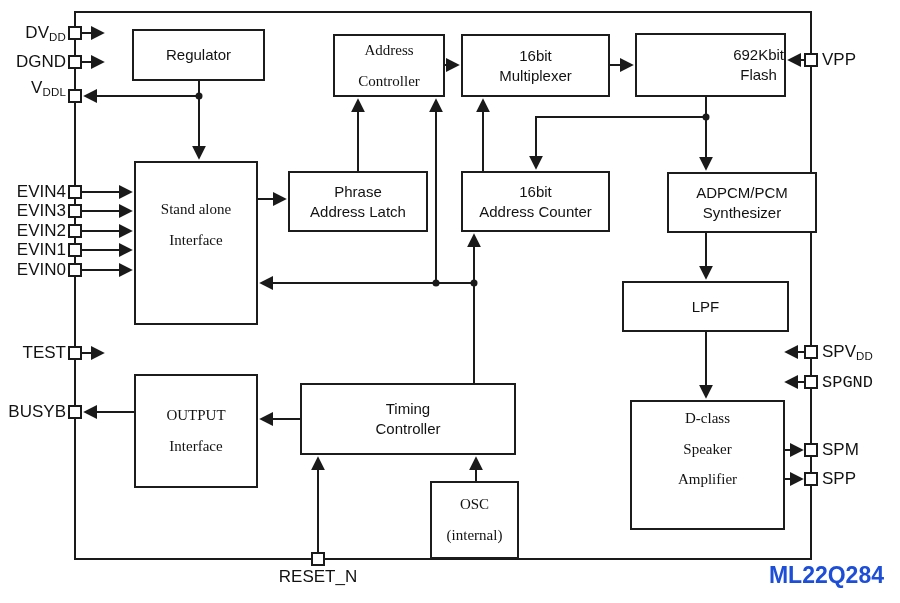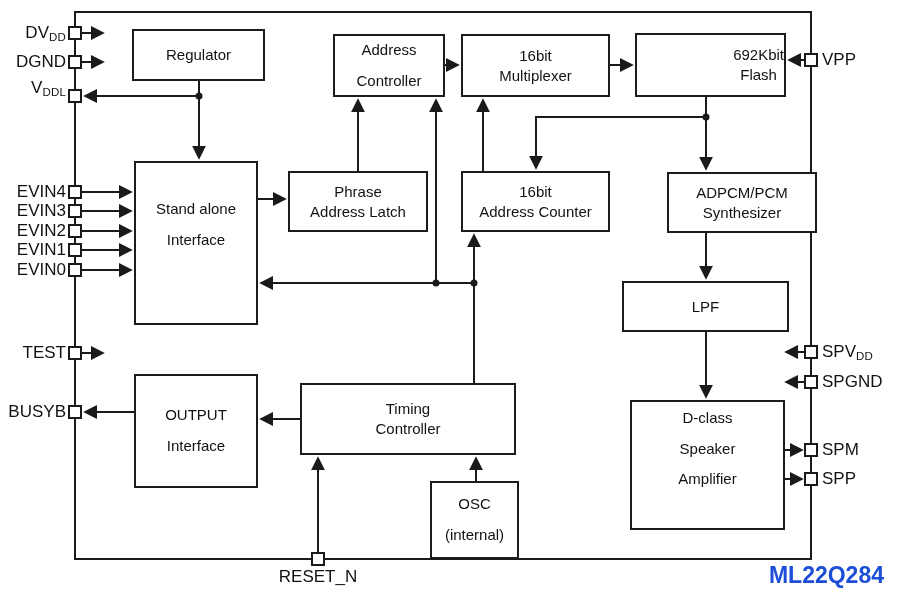--- a/index.html
+++ b/index.html
@@ -3,21 +3,21 @@
 <meta charset="utf-8">
 <style>
   html,body{margin:0;padding:0;background:#ffffff;}
   .stage{position:relative;width:900px;height:603px;background:#fff;
          font-family:"Liberation Sans",sans-serif;overflow:hidden;}
   svg{position:absolute;left:0;top:0;}
   .layer{position:absolute;left:0;top:0;width:900px;height:603px;pointer-events:none;padding-left:8px;}
   .block{position:absolute;box-sizing:border-box;border:2px solid #1c1c1c;background:#fff;
          display:flex;align-items:center;justify-content:center;text-align:center;
          font-size:15px;color:#121212;line-height:1.32;}
-  .block.spacious{line-height:2.05;}
+  .block.spacious{line-height:2.05;font-family:Liberation Serif, serif;}
   .block-text{display:block;}
   .block-line{display:block;white-space:nowrap;}
   .pin-label{position:absolute;font-size:17px;color:#121212;white-space:nowrap;}
   .pin-label.side-left{left:0;width:66px;text-align:right;transform:translateY(-50%);}
   .pin-label.side-right{left:822px;transform:translateY(-50%);}
   .pin-label.side-bottom{transform:translateX(-50%);}
   .pin-sub{font-size:11.5px;position:relative;top:3px;letter-spacing:0.2px;}
   .chip-title{position:absolute;right:16px;top:562px;font-size:23px;font-weight:bold;color:#1d4ed8;}
 </style>
 </head>
@@ -171,19 +171,19 @@
       <div class="pin-label side-left" style="top: 88px;"><span>V</span><span class="pin-sub">DDL</span></div>
       <div class="pin-label side-left" style="top: 192px;"><span>EVIN4</span></div>
       <div class="pin-label side-left" style="top: 211px;"><span>EVIN3</span></div>
       <div class="pin-label side-left" style="top: 231px;"><span>EVIN2</span></div>
       <div class="pin-label side-left" style="top: 250px;"><span>EVIN1</span></div>
       <div class="pin-label side-left" style="top: 270px;"><span>EVIN0</span></div>
       <div class="pin-label side-left" style="top: 353px;"><span>TEST</span></div>
       <div class="pin-label side-left" style="top: 412px;"><span>BUSYB</span></div>
       <div class="pin-label side-right" style="top: 60px;"><span>VPP</span></div>
       <div class="pin-label side-right" style="top: 352px;"><span>SPV</span><span class="pin-sub">DD</span></div>
-      <div class="pin-label side-right" style="top: 382px;"><span>SPGND</span></div>
+      <div class="pin-label side-right" style="top: 382px; font-family: Liberation Mono, monospace;"><span>SPGND</span></div>
       <div class="pin-label side-right" style="top: 450px;"><span>SPM</span></div>
       <div class="pin-label side-right" style="top: 479px;"><span>SPP</span></div>
       <div class="pin-label side-bottom" style="left: 318px; top: 567px;"><span>RESET_N</span></div>
     </div>
   <div class="chip-title">ML22Q284</div>
 </div>
 
 </body></html>

